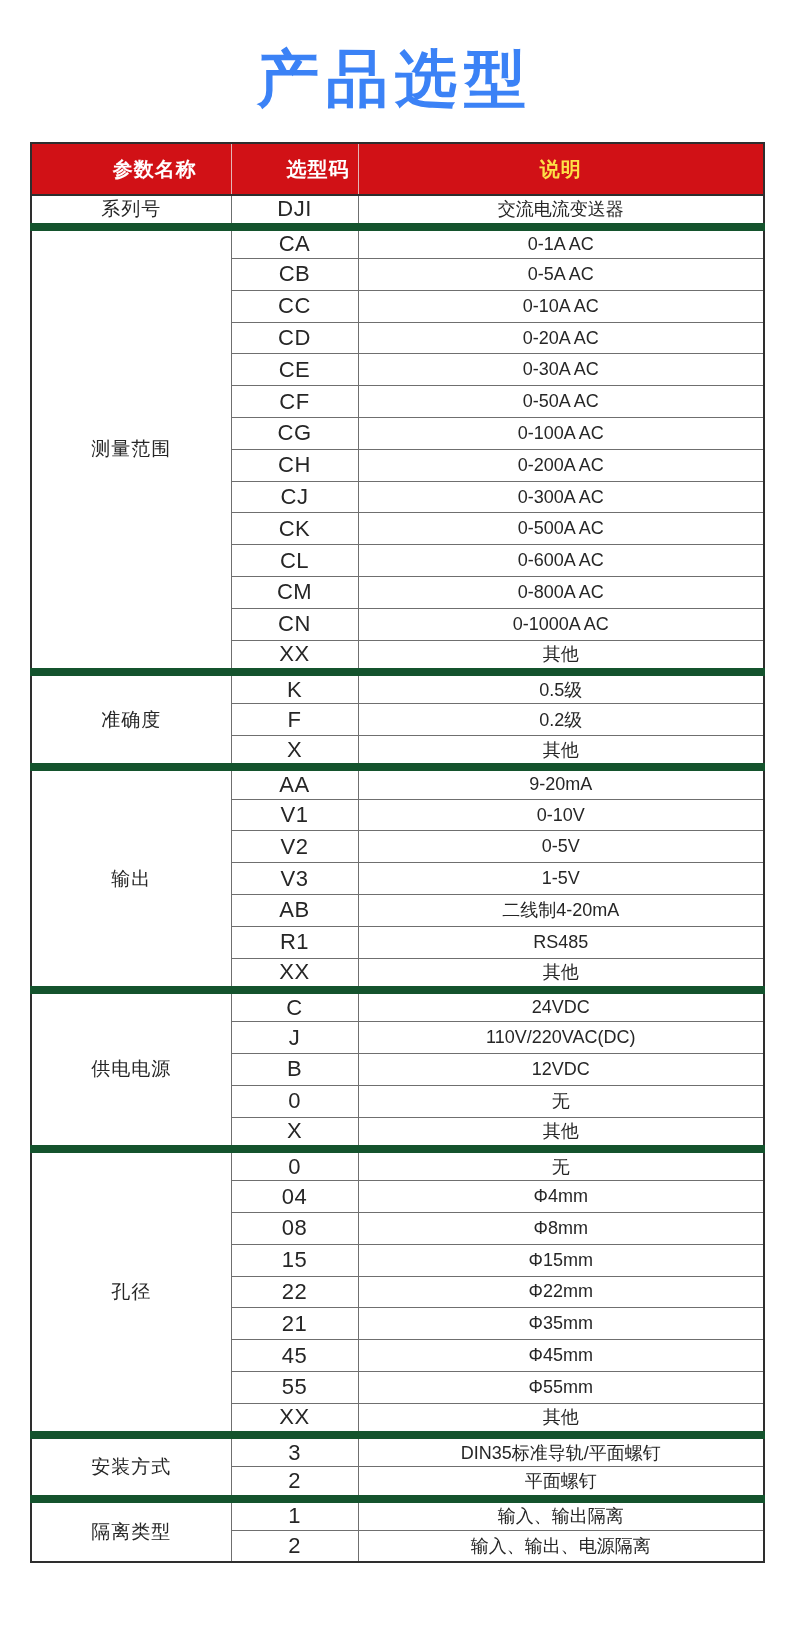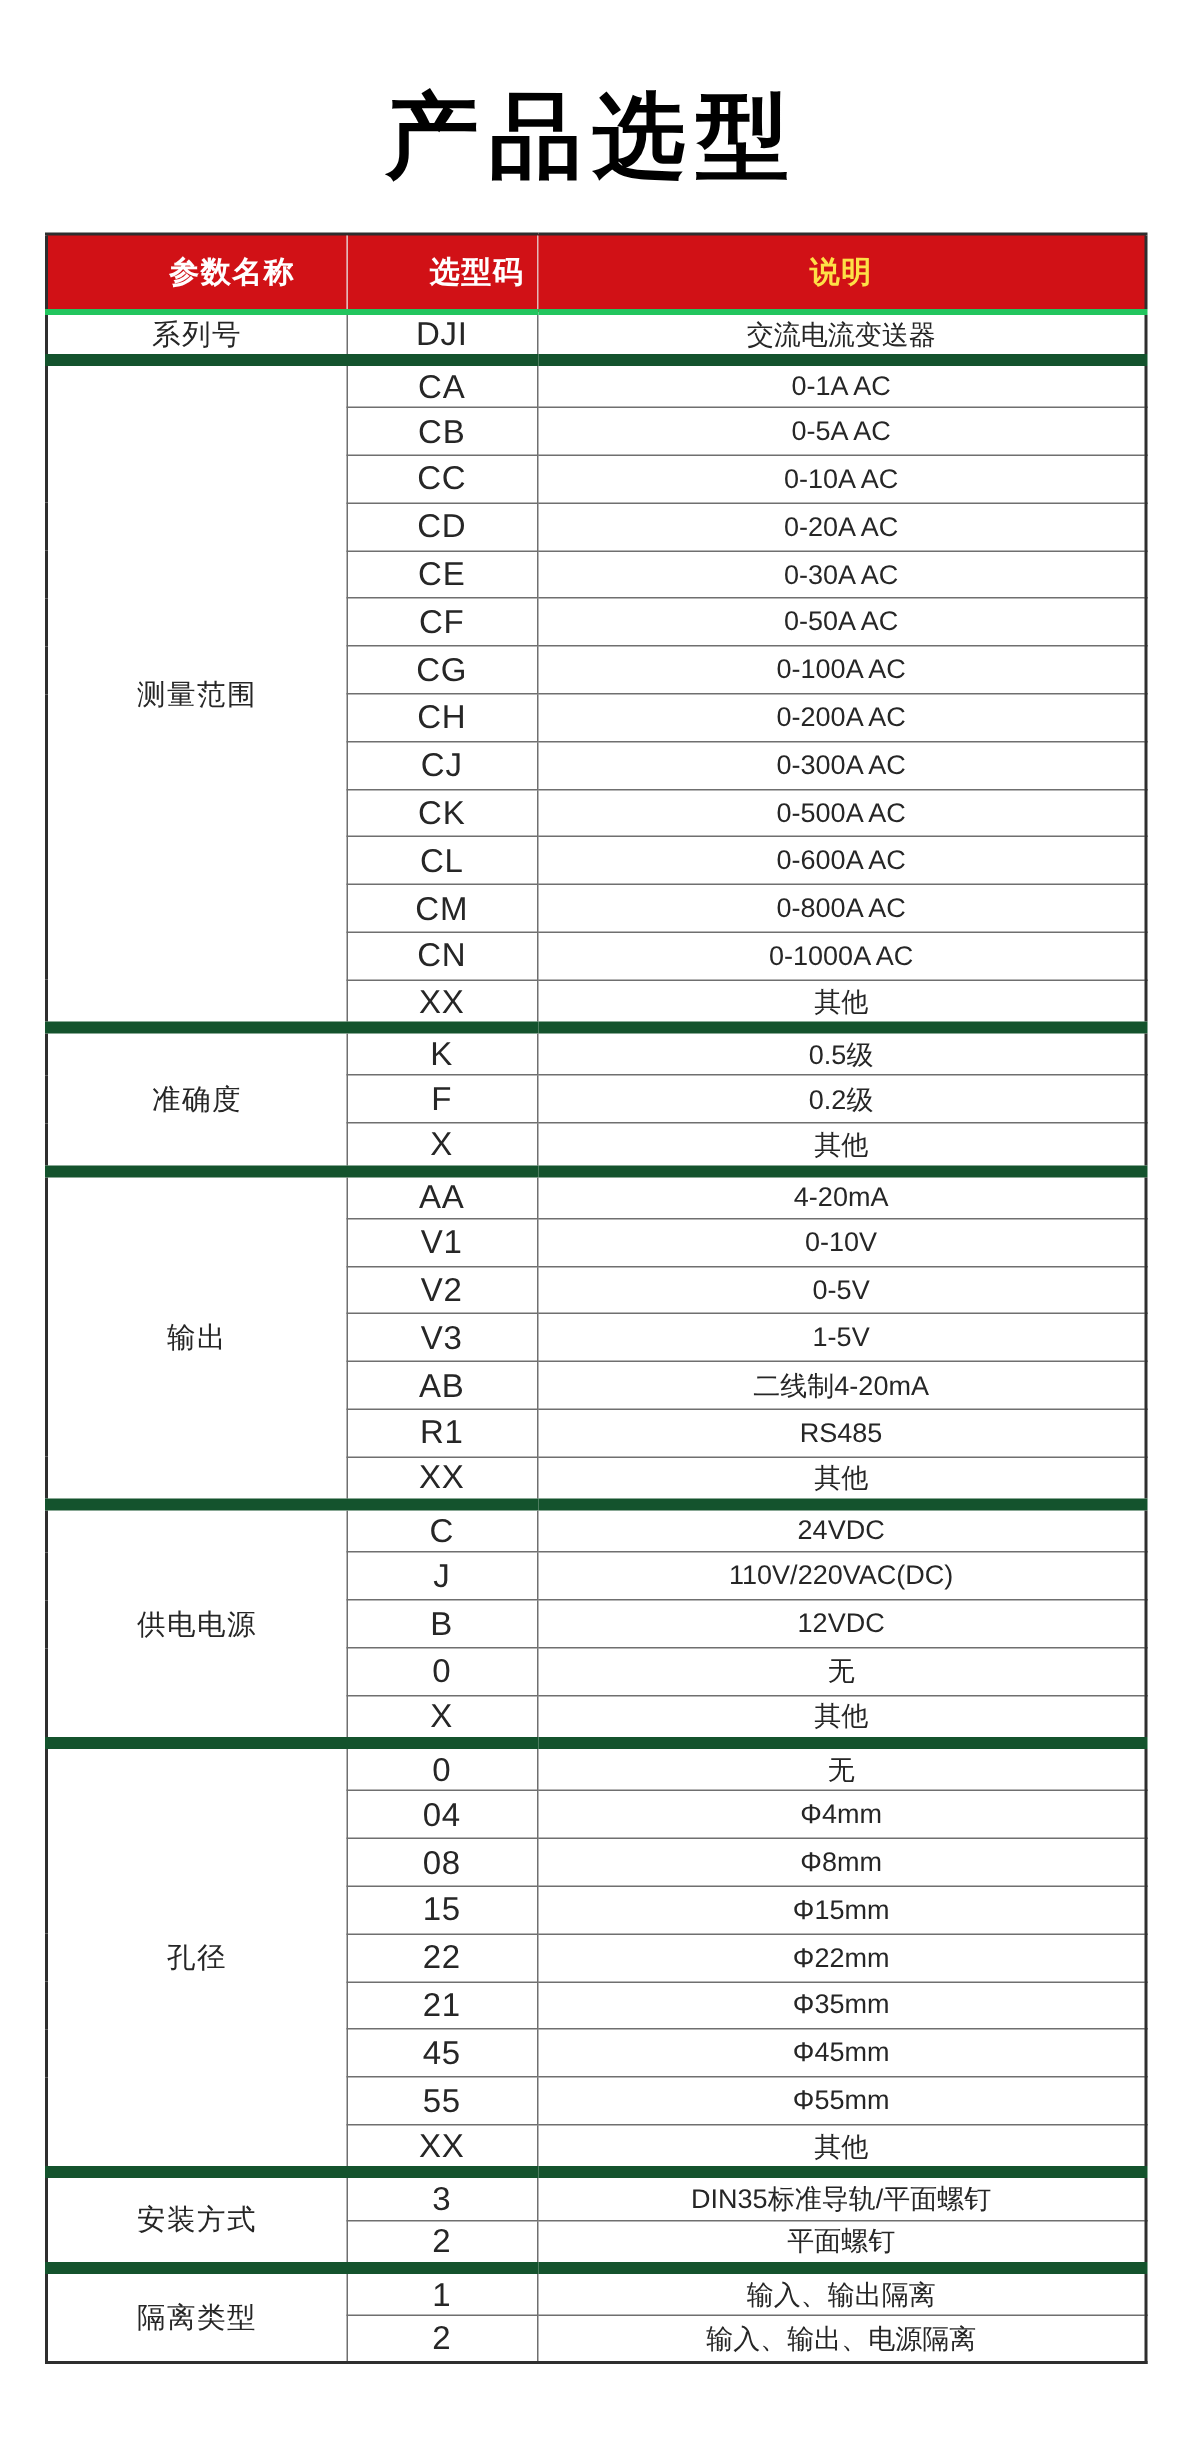--- a/index.html
+++ b/index.html
@@ -5,28 +5,28 @@
   html,body{margin:0;padding:0;}
   body{
     width:790px;height:1627px;
     background:#ffffff;
     font-family:"Liberation Sans","DejaVu Sans",sans-serif;
     color:#2b2b2b;
     overflow:hidden;
   }
   .page{width:790px;height:1627px;position:relative;}
   h1.title{
-    margin:13px;
+    margin:0;
     padding-top:44px;
     text-align:center;
     font-size:62px;
     line-height:70px;
     font-weight:900;
     letter-spacing:7px;
-    color:#000000;
+    color:#3b82f6;
   }
   .table-wrap{
     margin:28px auto 0 30px;
     width:733px;
   }
   table.sel{
     border-collapse:collapse;
     table-layout:fixed;
     width:733px;
     border:2px solid #2e2e2e;
@@ -52,21 +52,21 @@
     text-align:center;
     vertical-align:middle;
     font-size:18px;
     padding:0 4px;
     color:#262626;
     background:#ffffff;
   }
   tbody td.code{font-size:22px;letter-spacing:.5px;margin-top:46px;}
   tbody td.param{font-size:19px;letter-spacing:1px;}
   tbody tr.section-start > td{border-top:8px solid #14532d;}
-  tbody tr:first-child > td{border-top:4px solid #22c55e;}
+  tbody tr:first-child > td{border-top:2px solid #22c55e;}
 </style>
 </head>
 <body>
 
 <div class="page">
   <h1 class="title">产品选型</h1>
 
   <div class="table-wrap">
     <table class="sel">
       <colgroup>
@@ -153,21 +153,21 @@
             <td class="code">F</td>
             <td class="desc">0.2级</td>
           </tr>
           <tr>
             <td class="code">X</td>
             <td class="desc">其他</td>
           </tr>
           <tr class="section-start">
             <td class="param" rowspan="7">输出</td>
             <td class="code">AA</td>
-            <td class="desc">4-20mA</td>
+            <td class="desc">9-20mA</td>
           </tr>
           <tr>
             <td class="code">V1</td>
             <td class="desc">0-10V</td>
           </tr>
           <tr>
             <td class="code">V2</td>
             <td class="desc">0-5V</td>
           </tr>
           <tr>

